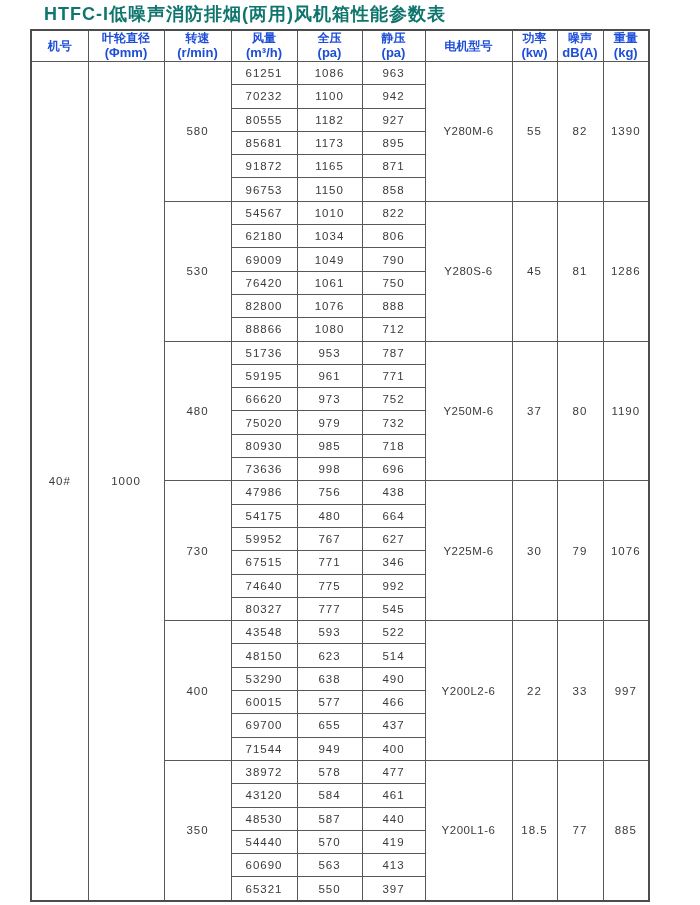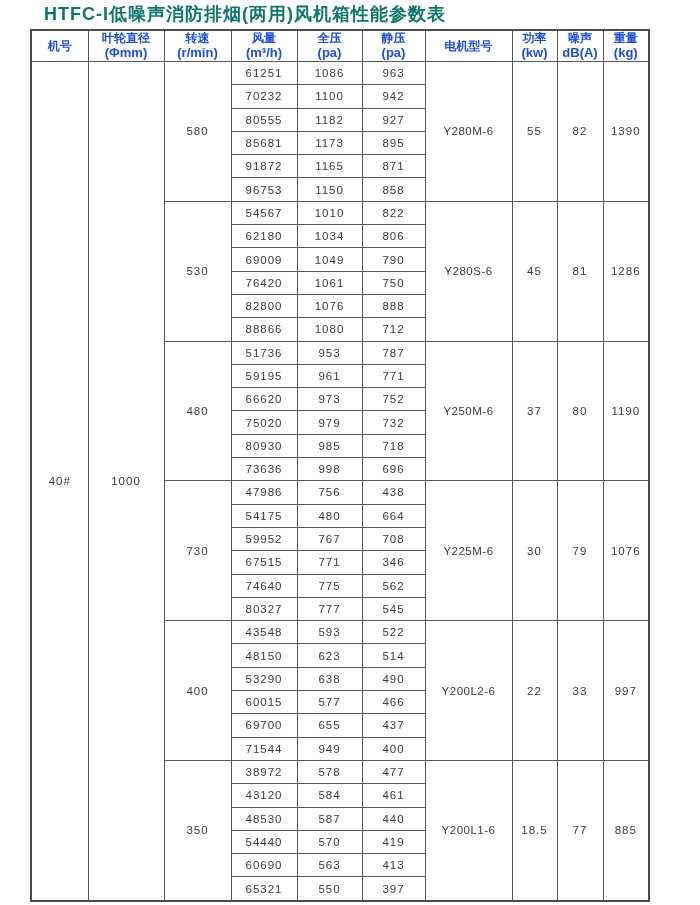--- a/index.html
+++ b/index.html
@@ -243,31 +243,31 @@
           <td rowspan="6">1076</td>
         </tr>
         <tr>
           <td>54175</td>
           <td>480</td>
           <td>664</td>
         </tr>
         <tr>
           <td>59952</td>
           <td>767</td>
-          <td>708</td>
+          <td>627</td>
         </tr>
         <tr>
           <td>67515</td>
           <td>771</td>
           <td>346</td>
         </tr>
         <tr>
           <td>74640</td>
           <td>775</td>
-          <td>562</td>
+          <td>992</td>
         </tr>
         <tr>
           <td>80327</td>
           <td>777</td>
           <td>545</td>
         </tr>
         <tr>
           <td rowspan="6">400</td>
           <td>43548</td>
           <td>593</td>

